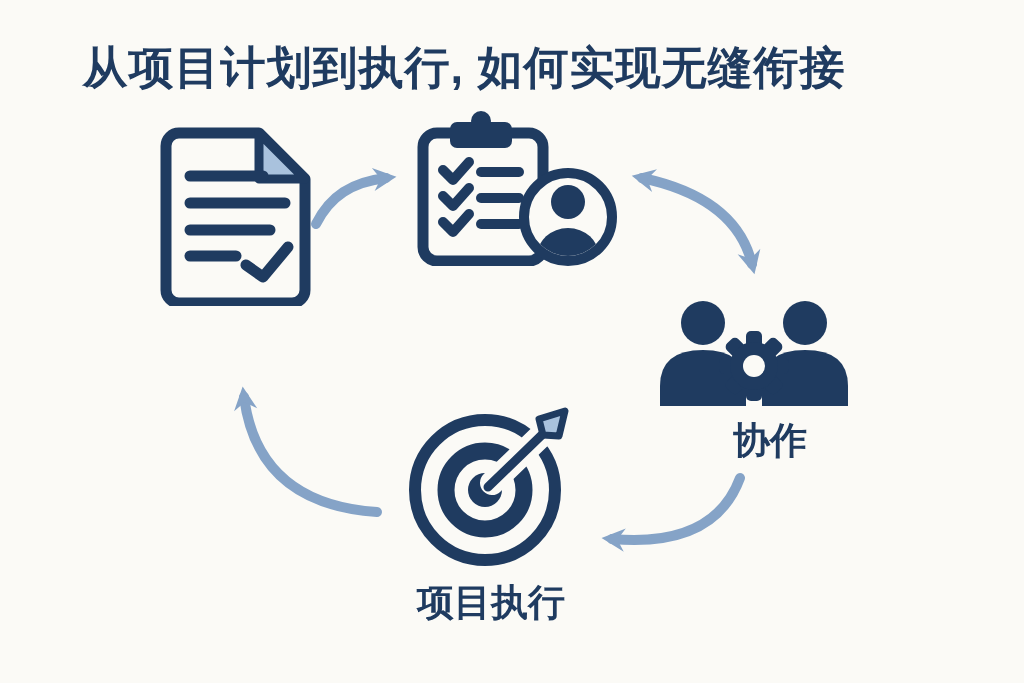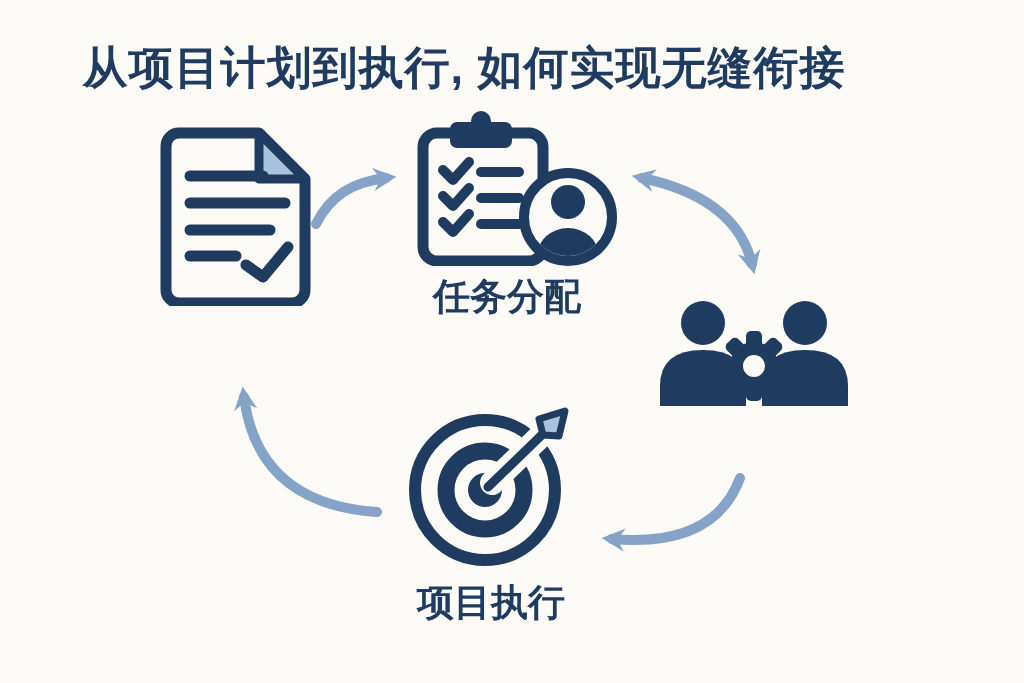--- a/index.html
+++ b/index.html
@@ -81,38 +81,38 @@
         <line x1="66" y1="92" x2="104" y2="92"></line>
       <polyline points="28,116 38,126 54,108"></polyline>
         <line x1="66" y1="118" x2="104" y2="118"></line>
     </g>
     <circle cx="153" cy="111" r="44" fill="var(--background)" stroke="var(--navy)" stroke-width="10"></circle>
     <g clip-path="url(#personClip)">
       <circle cx="153" cy="96" r="17" fill="var(--navy)"></circle>
       <ellipse cx="153" cy="150" rx="31" ry="28" fill="var(--navy)"></ellipse>
     </g>
   </svg>
-  <div class="node-label" style="left:397px;top:272px">任务分配</div>
 
   <svg class="icon" style="left:648px;top:300px" width="212" height="106" viewBox="0 0 212 106">
     <g fill="var(--navy)">
       <circle cx="55" cy="23" r="22"></circle>
       <path d="M12,106 V86 Q12,50 55,50 Q98,50 98,86 V106 Z"></path>
       <circle cx="157" cy="23" r="22"></circle>
       <path d="M114,106 V86 Q114,50 157,50 Q200,50 200,86 V106 Z"></path>
       <g>
         <rect x="98" y="31" width="16" height="70" rx="5"></rect>
         <rect x="98" y="31" width="16" height="70" rx="5" transform="rotate(45 106 66)"></rect>
         <rect x="98" y="31" width="16" height="70" rx="5" transform="rotate(90 106 66)"></rect>
         <rect x="98" y="31" width="16" height="70" rx="5" transform="rotate(135 106 66)"></rect>
         <circle cx="106" cy="66" r="24"></circle>
       </g>
     </g>
     <circle cx="106" cy="66" r="11" fill="var(--background)"></circle>
   </svg>
+  <div class="node-label" style="left:660px;top:416px">协作</div>
 
   <svg class="icon" style="left:400px;top:402px" width="185" height="175" viewBox="0 0 185 175">
     <circle cx="85" cy="88" r="70" fill="none" stroke="var(--navy)" stroke-width="12"></circle>
     <circle cx="85" cy="88" r="39" fill="none" stroke="var(--navy)" stroke-width="17"></circle>
     <circle cx="85" cy="88" r="17" fill="var(--navy)"></circle>
     <line x1="92" y1="81" x2="152" y2="23" stroke="var(--background)" stroke-width="24" stroke-linecap="round"></line>
     <line x1="88" y1="85" x2="150" y2="25" stroke="var(--navy)" stroke-width="9" stroke-linecap="round"></line>
     <path d="M165,9 L159,34 L143,33 L139,17 Z" fill="var(--light-blue)" stroke="var(--navy)" stroke-width="7" stroke-linejoin="round"></path>
   </svg>
   <div class="node-label" style="left:381px;top:578px">项目执行</div>

